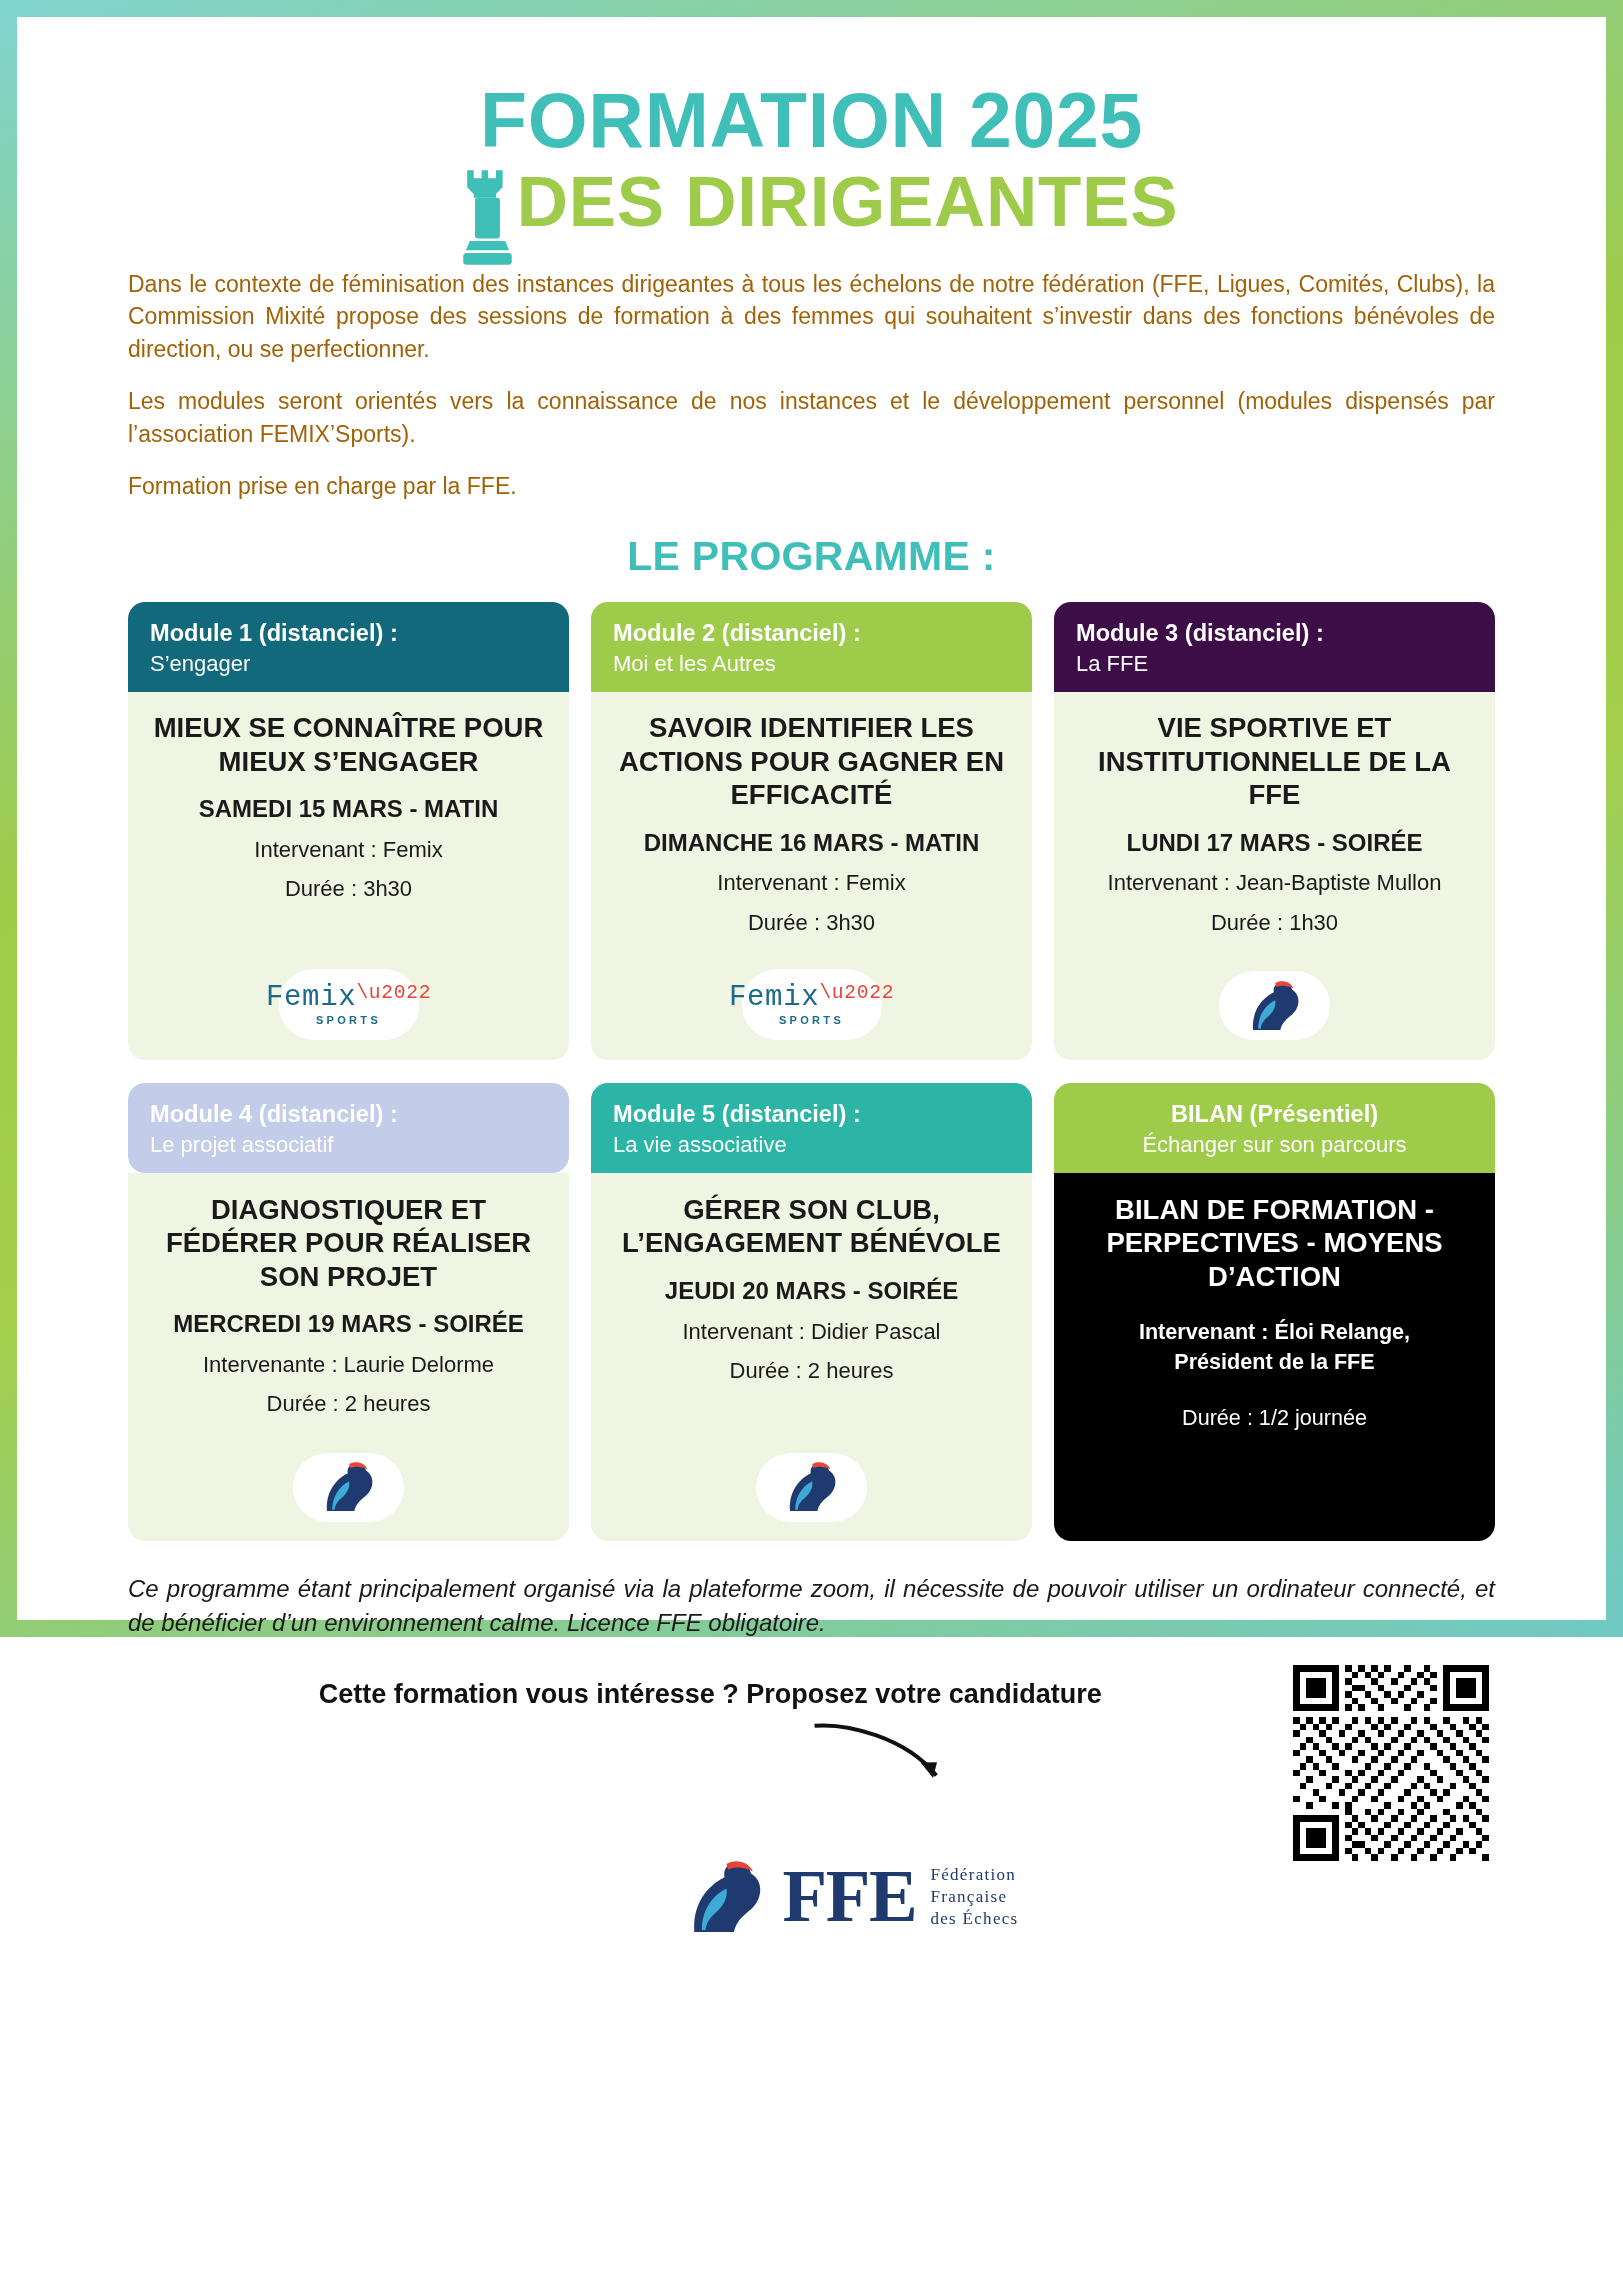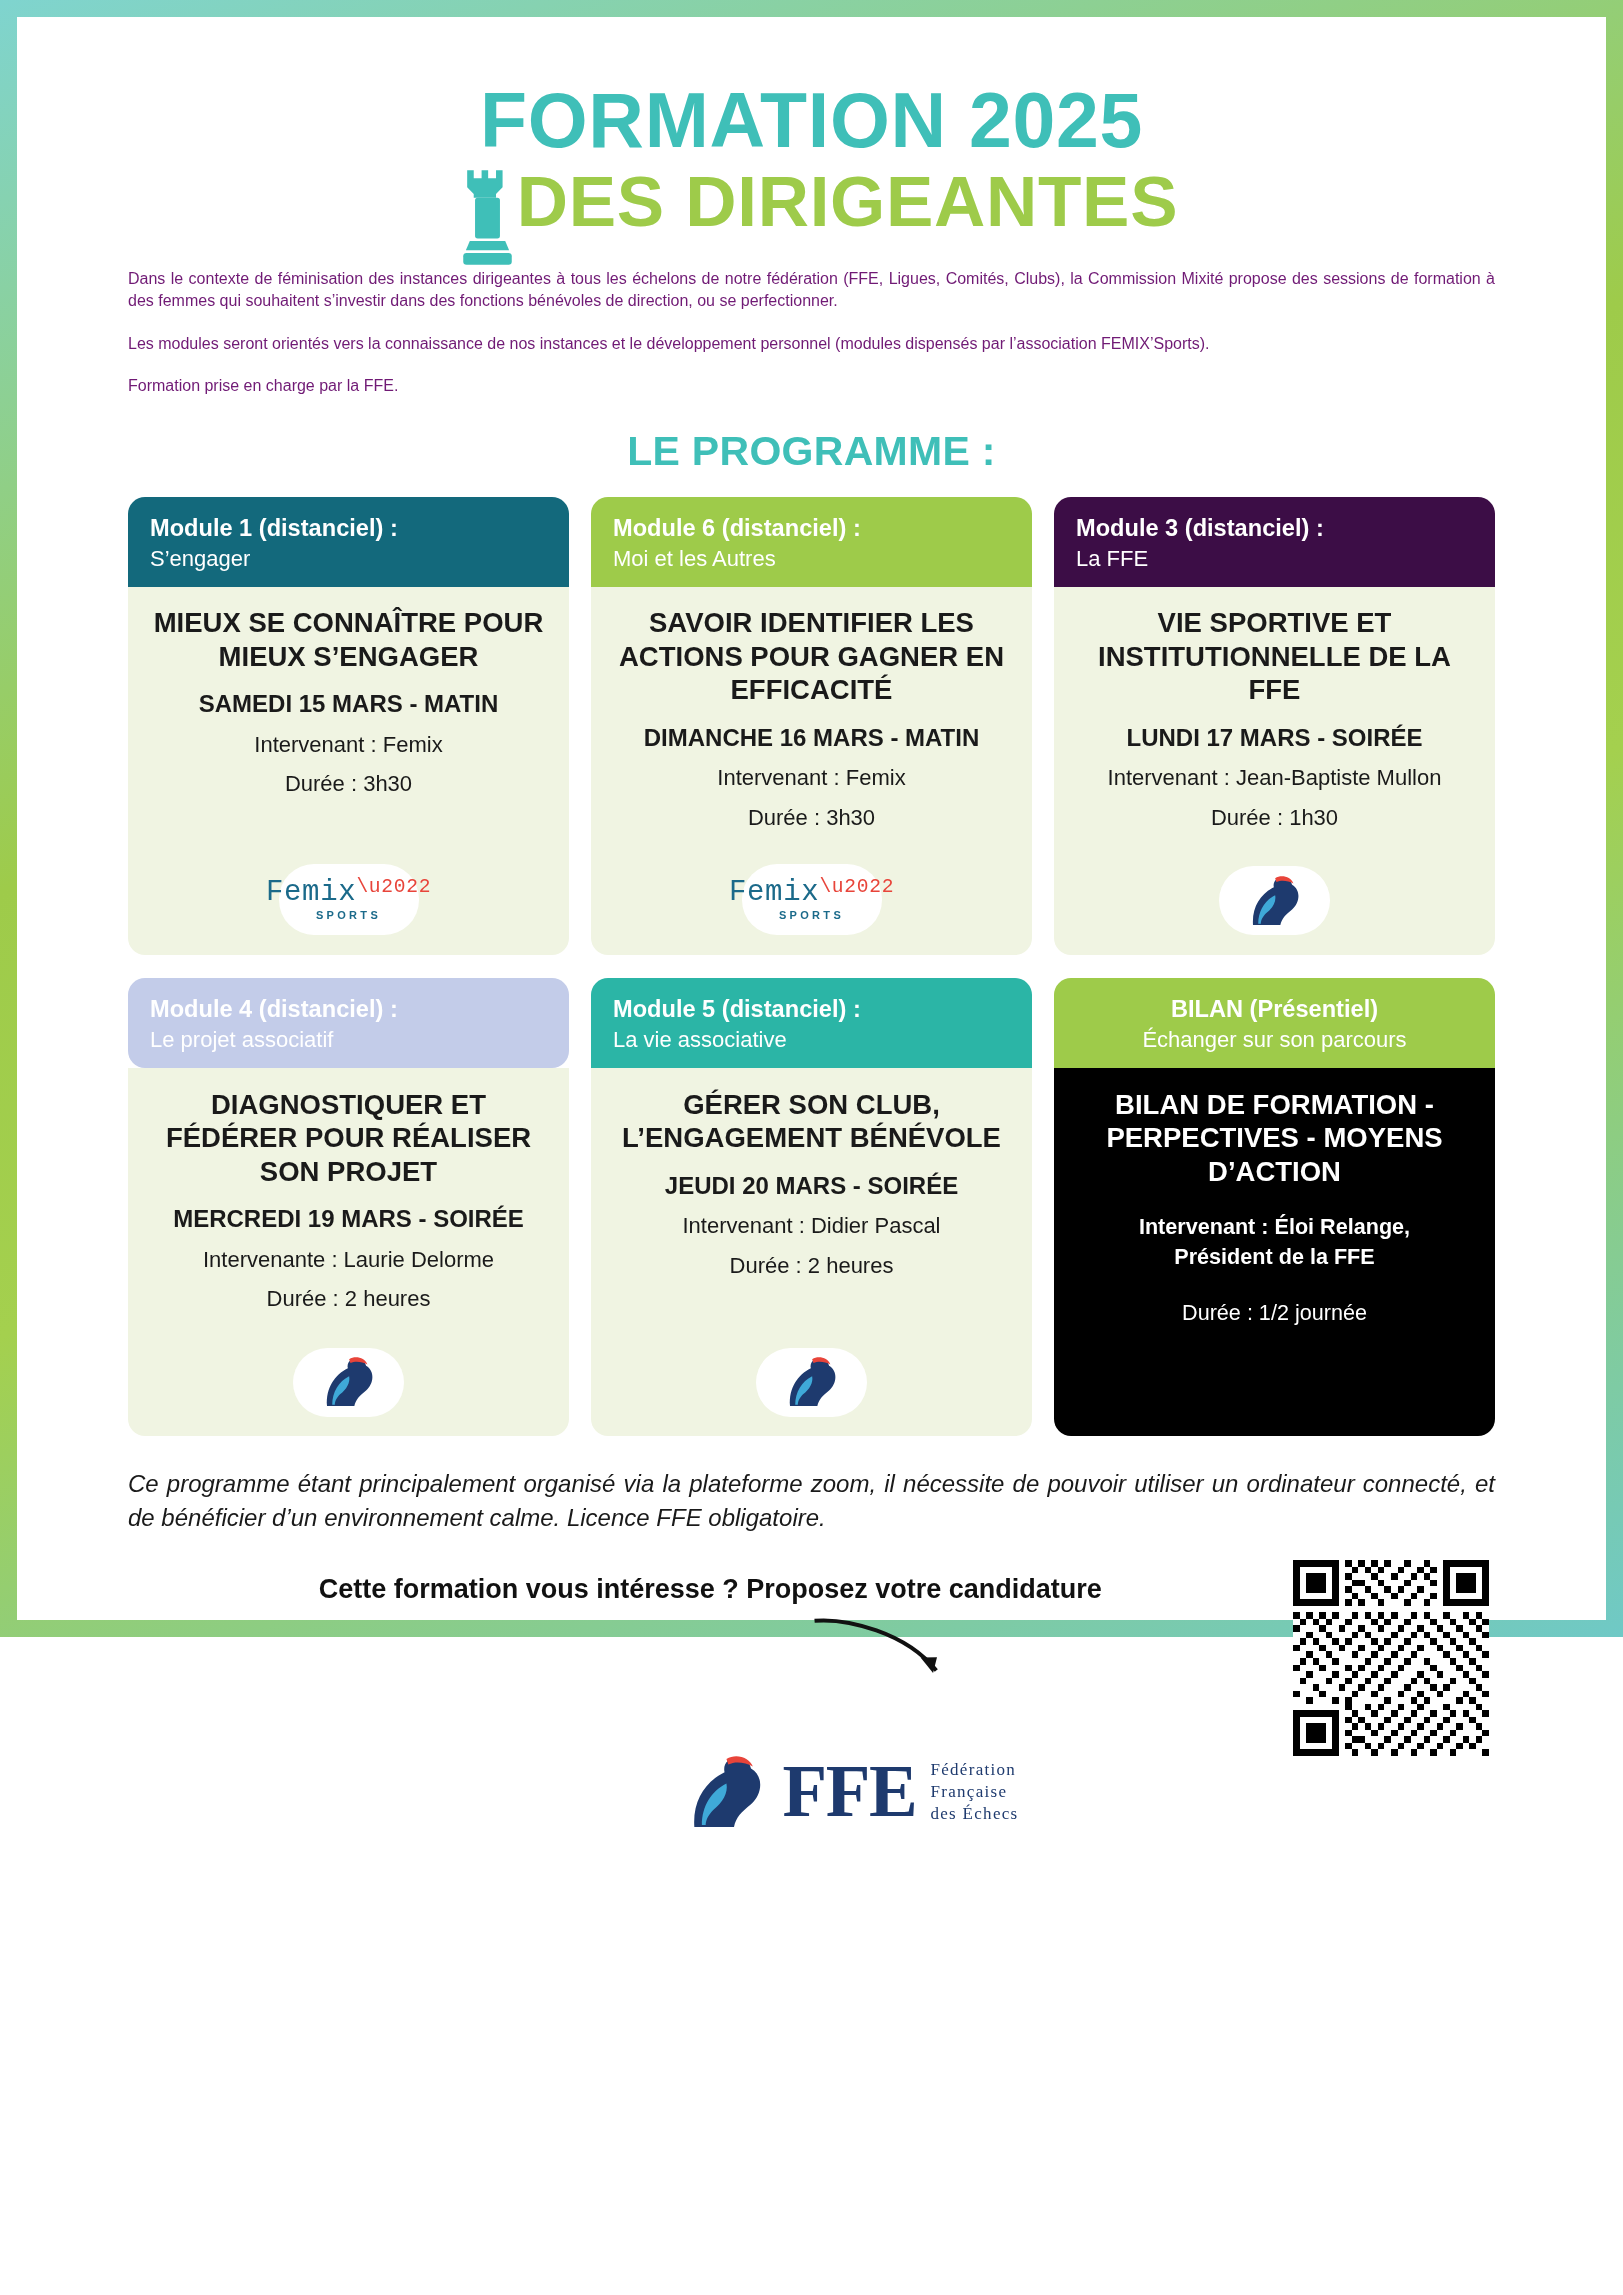--- a/index.html
+++ b/index.html
@@ -73,23 +73,23 @@
     position: absolute;
     left: 330px;
     top: 84px;
     width: 59px;
     height: 105px;
   }
 
   
   .intro {
     margin-top: 29px;
-    font-size: 16px;
+    font-size: 23px;
     line-height: 1.42;
-    color: #701a75;
+    color: #a16207;
     text-align: justify;
   }
   .intro p {
     margin: 0 0 19.6px 0;
   }
   .intro p:last-child { margin-bottom: 0; }
 
   
   .prog-heading {
     text-align: center;
@@ -332,21 +332,21 @@
             <div class="femix">
               <div class="fx-main"><span>Femix</span><span class="dot">\u2022</span></div>
               <div class="fx-sub">SPORTS</div>
             </div>
           </div>
         </div>
       </div>
 
       <div class="card">
         <div class="card-head head-green">
-          <div class="m-title">Module 6 (distanciel) :</div>
+          <div class="m-title">Module 2 (distanciel) :</div>
           <div class="m-sub">Moi et les Autres</div>
         </div>
         <div class="card-body">
           <div class="headline">SAVOIR IDENTIFIER LES ACTIONS POUR GAGNER EN EFFICACITÉ</div>
           <div class="when">DIMANCHE 16 MARS - MATIN</div>
           <div class="who">Intervenant : Femix</div>
           <div class="who">Durée : 3h30</div>
           <div class="logo-wrap">
             <div class="femix">
               <div class="fx-main"><span>Femix</span><span class="dot">\u2022</span></div>

